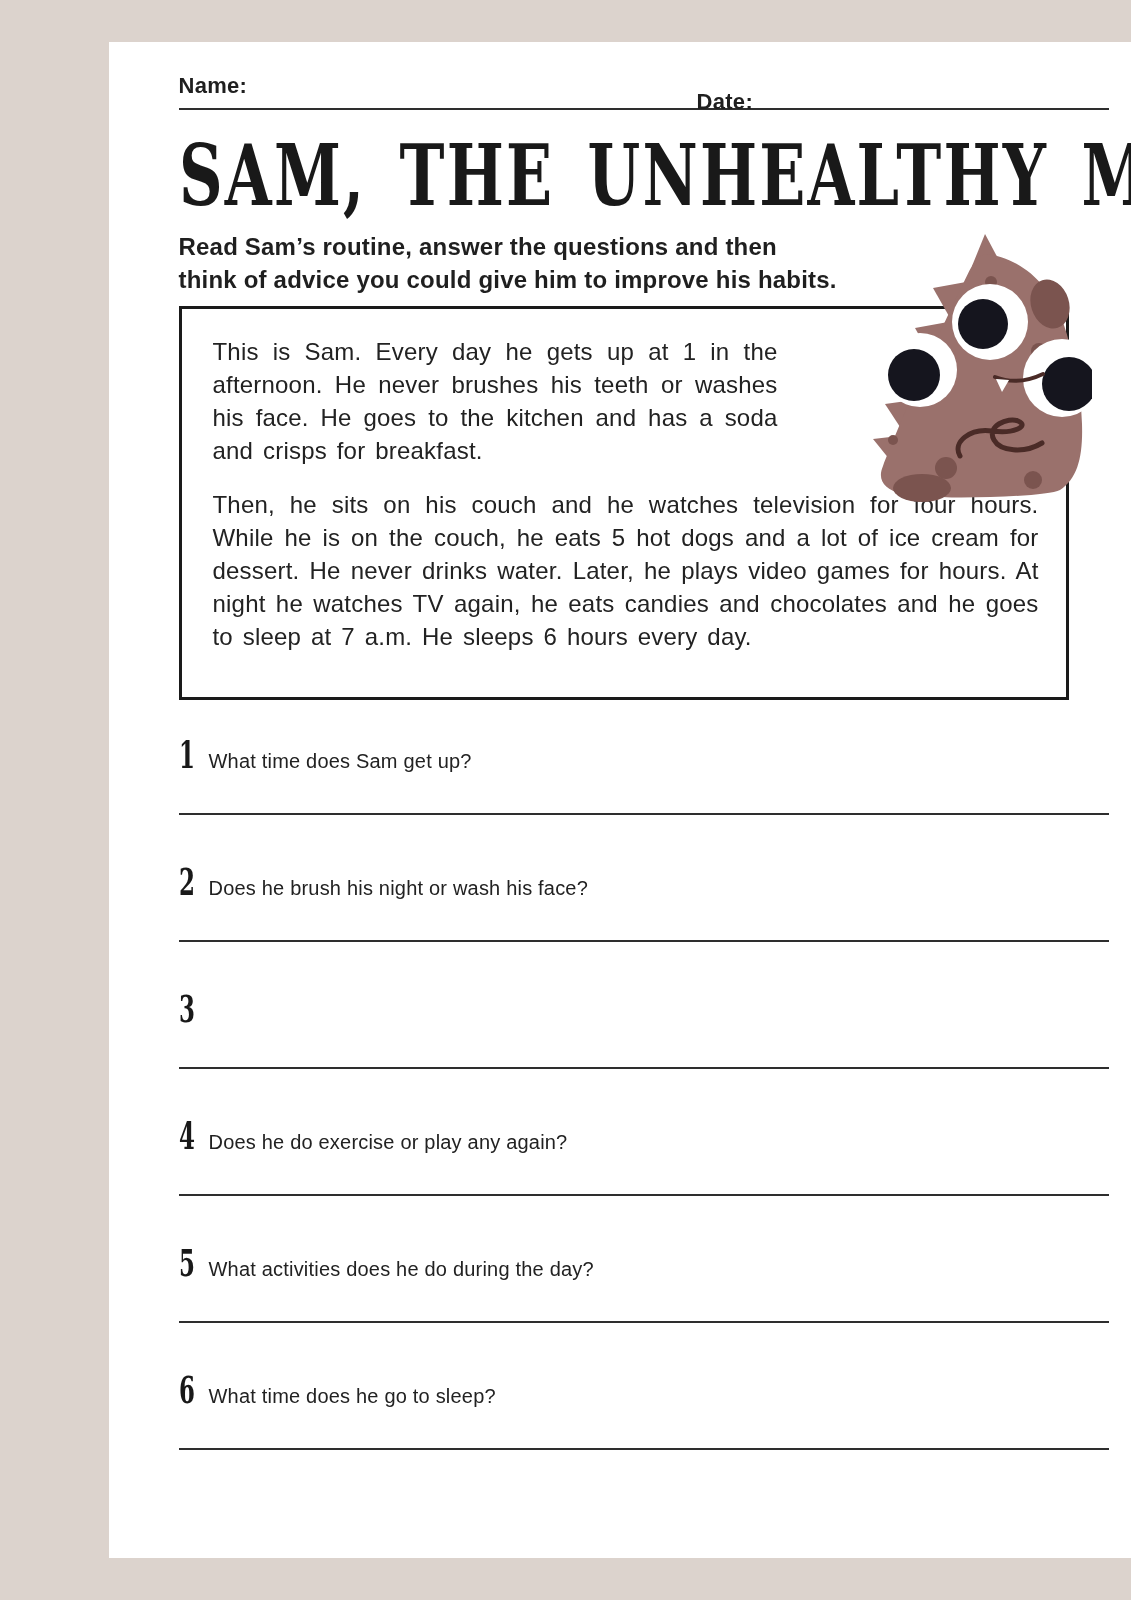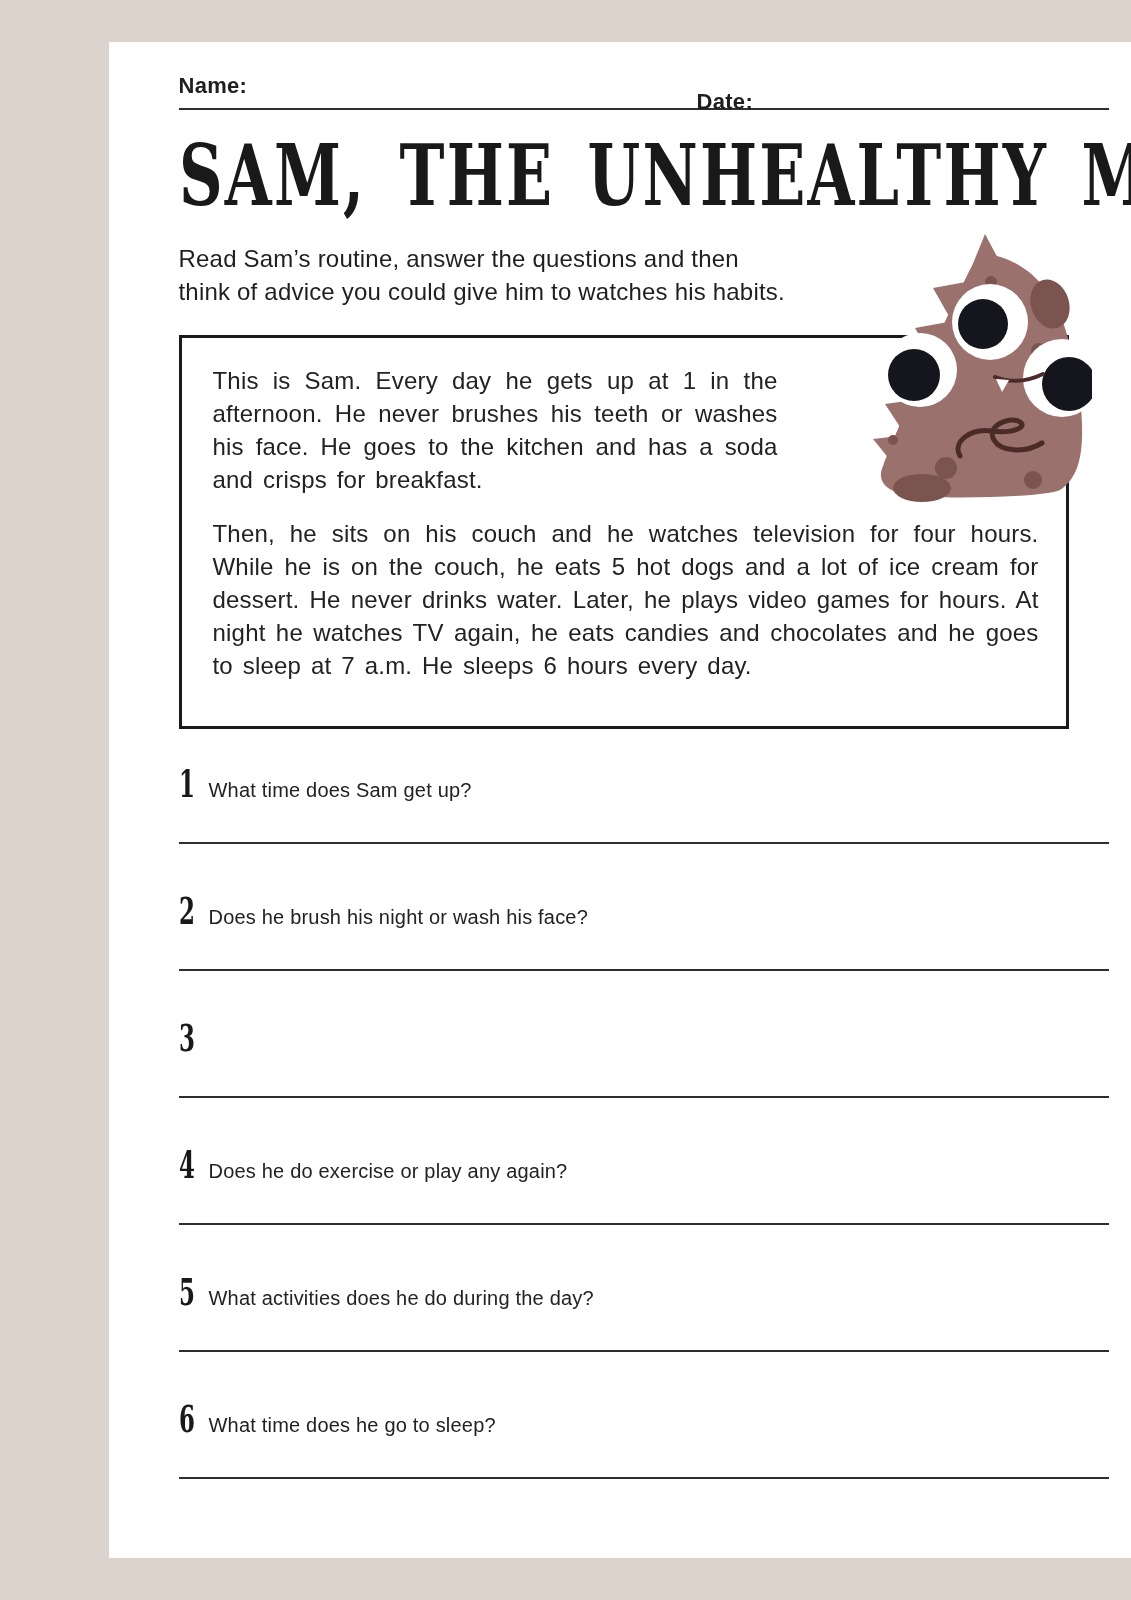--- a/index.html
+++ b/index.html
@@ -34,26 +34,26 @@
     font-size: 84px;
     white-space: nowrap;
     letter-spacing: 3px;
     word-spacing: 14px;
     transform: scaleX(0.72);
     transform-origin: left center;
     color: #191919;
   }
 
   
-  .instructions { margin-top: 26px; font-size: 24px; line-height: 33px; font-weight: normal; letter-spacing: 0.2px; }
+  .instructions { margin-top: 14px; font-size: 24px; line-height: 33px; font-weight: bold; letter-spacing: 0.2px; }
 
   
   .passage-box {
     position: relative;
-    margin-top: 27px;
+    margin-top: 10px;
     width: 890px; height: 394px;
     border: 3px solid #1a1a1a;
     padding: 26px 29px 0 31px;
     z-index: 1;
   }
   .para {
     font-size: 24px; line-height: 33px;
     text-align: justify;
     letter-spacing: 0.2px; word-spacing: 3px;
     color: #222;
@@ -96,21 +96,21 @@
     <div class="header-row">
       <span class="label">Name:</span>
       <span class="label date">Date:</span>
     </div>
     <div class="header-line"></div>
 
     <h1 class="title">SAM, THE UNHEALTHY MONSTER</h1>
 
     <p class="instructions">
       <span>Read Sam’s routine, answer the questions and then</span><br>
-      <span>think of advice you could give him to watches his habits.</span>
+      <span>think of advice you could give him to improve his habits.</span>
     </p>
 
     <div class="passage-box">
       <p class="para p1">This is Sam. Every day he gets up at 1 in the afternoon. He never brushes his teeth or washes his face. He goes to the kitchen and has a soda and crisps for breakfast.</p>
       <p class="para p2">Then, he sits on his couch and he watches television for four hours. While he is on the couch, he eats 5 hot dogs and a lot of ice cream for dessert. He never drinks water. Later, he plays video games for hours. At night he watches TV again, he eats candies and chocolates and he goes to sleep at 7 a.m. He sleeps 6 hours every day.</p>
     </div>
 
     <svg class="monster" viewBox="0 0 230 274" xmlns="http://www.w3.org/2000/svg" aria-hidden="true">
 
       <g fill="#9a716c">

